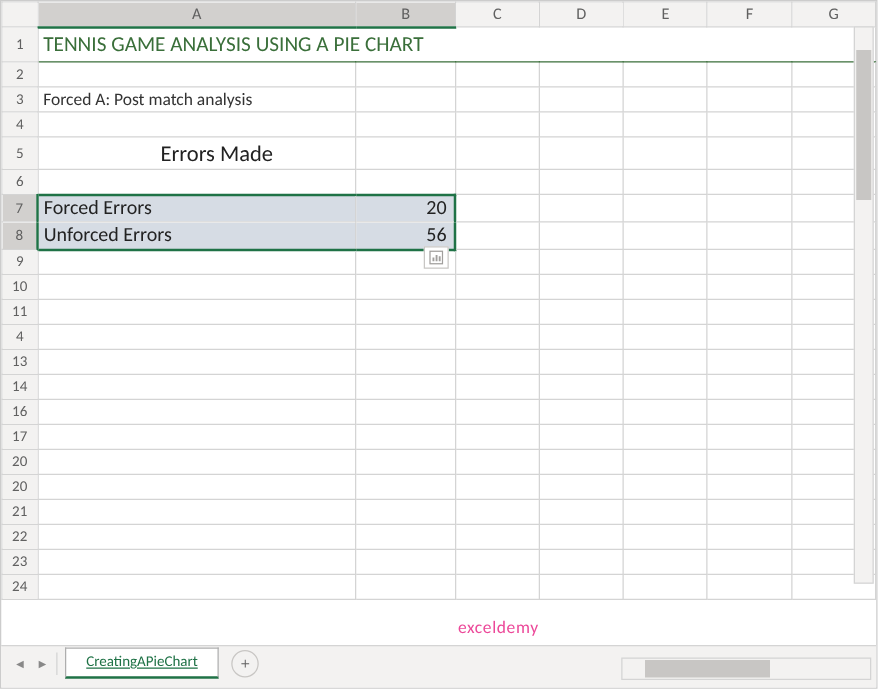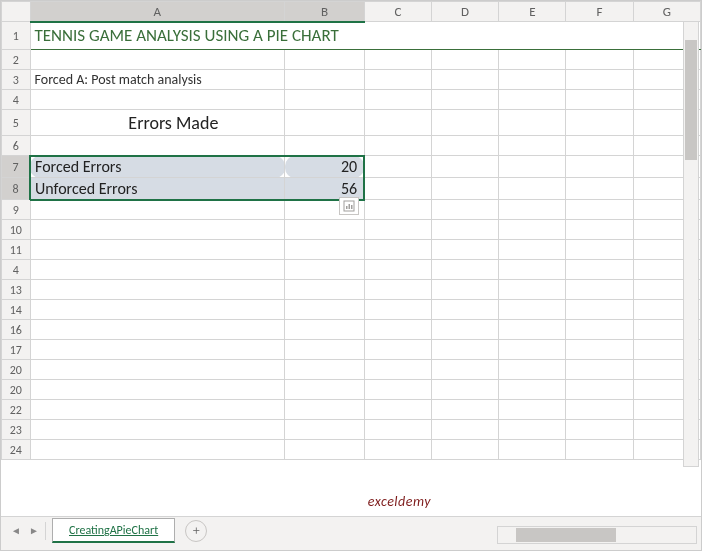--- a/index.html
+++ b/index.html
@@ -67,21 +67,21 @@
       padding-right: 30px;
     }
     .row5 td { height: 26px; padding-left: 36px; }
     .data-row td {
       background: #d6dce4;
       font-size: 16px;
       color: #222;
       height: 22px;
     }
     .data-row td.num { text-align: right; padding-right: 6px; }
-    .sel-top { border-top: 2px solid #1f7246 !important; border-radius: 10px; }
+    .sel-top { border-top: 2px solid #1f7246 !important; }
     .sel-bottom { border-bottom: 2px solid #1f7246 !important; }
     .sel-left { border-left: 2px solid #1f7246 !important; }
     .sel-right { border-right: 2px solid #1f7246 !important; }
     .colhdr.active { background: #d2d0ce; border-bottom: 2px solid #1f7246; }
     .rowhdr.active { background: #d2d0ce; border-right: 2px solid #1f7246; }
     .quick-analysis {
       position: absolute;
       left: 338px;
       top: 196px;
       width: 20px; height: 18px;
@@ -90,23 +90,22 @@
       display: flex;
       align-items: center;
       justify-content: center;
       font-size: 10px;
       color: #a19f9d;
     }
     .watermark {
       position: absolute;
       right: 270px;
       bottom: 40px;
-      color: #7f1d1d;
+      color: #ec4899;
       font-size: 14px;
-      font-style: italic;
       letter-spacing: 0.5px;
     }
     .tab-bar {
       position: absolute;
       bottom: 6px;
       left: 0; right: 0;
       height: 28px;
       background: #f3f2f1;
       border-top: 1px solid #d4d4d4;
       display: flex;
@@ -376,20 +375,30 @@
           <th class="rowhdr">20</th>
           <td></td>
           <td></td>
           <td></td>
           <td></td>
           <td></td>
           <td></td>
           <td></td>
         </tr>
     <tr>
+          <th class="rowhdr">21</th>
+          <td></td>
+          <td></td>
+          <td></td>
+          <td></td>
+          <td></td>
+          <td></td>
+          <td></td>
+        </tr>
+    <tr>
           <th class="rowhdr">22</th>
           <td></td>
           <td></td>
           <td></td>
           <td></td>
           <td></td>
           <td></td>
           <td></td>
         </tr>
     <tr>

